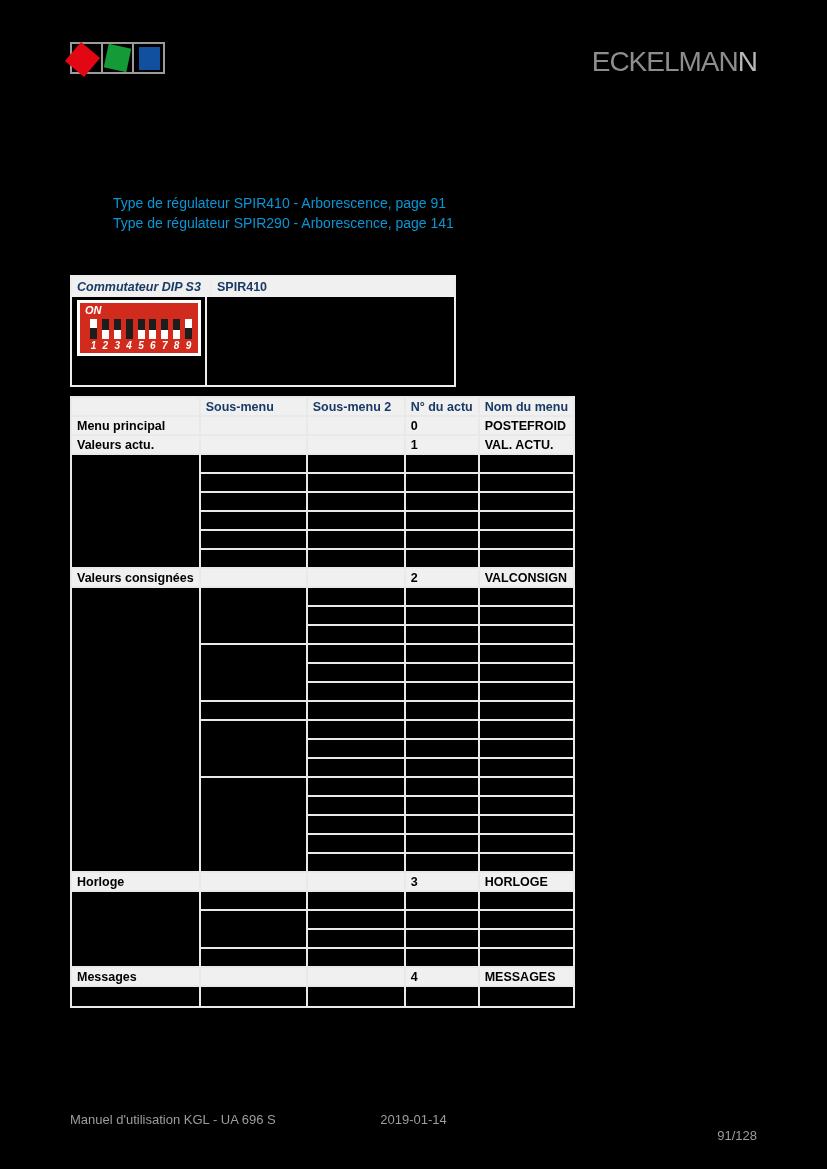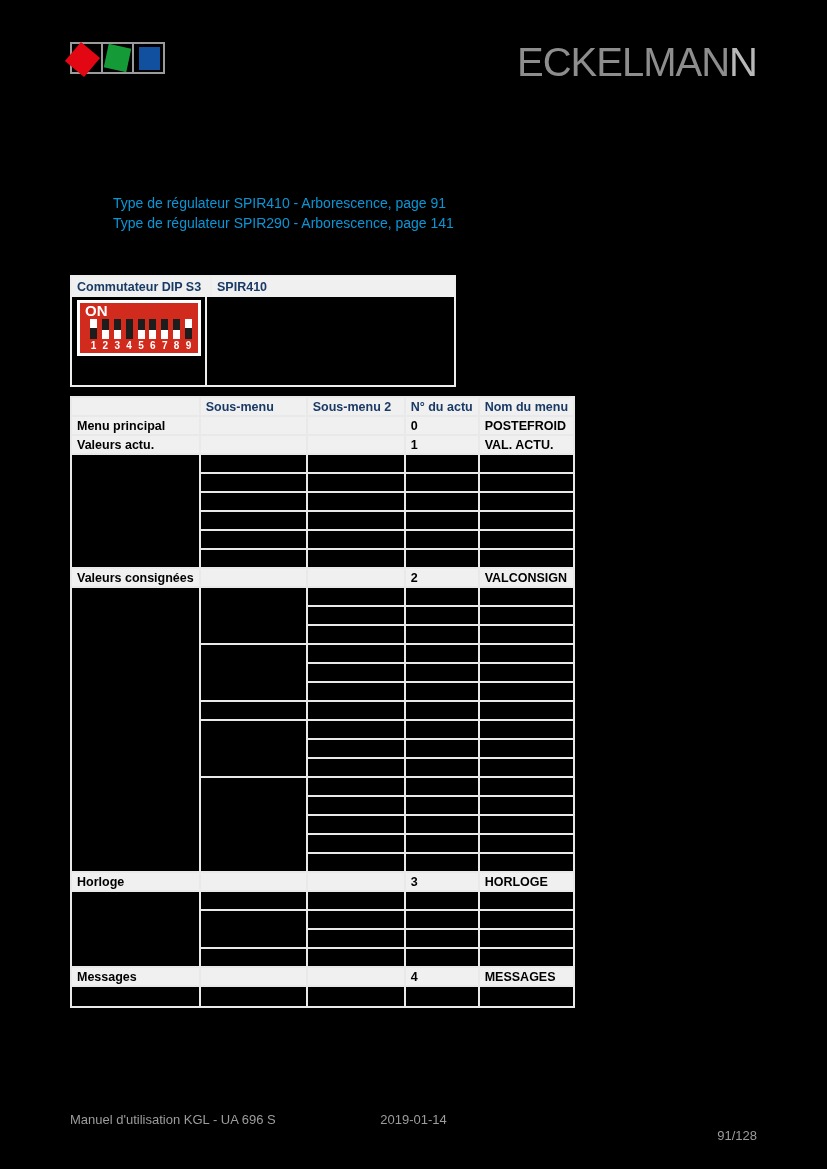--- a/index.html
+++ b/index.html
@@ -15,51 +15,51 @@
     position:relative; margin-left:-2px; overflow:visible;
   }
   .logo-box:first-child { margin-left:0; }
   .sq { position:absolute; }
   .sq-red  { width:25px; height:25px; background:#e30613; left:-2px; top:3px; transform:rotate(40deg); }
   .sq-green{ width:23px; height:24px; background:#149b38; left:3px;  top:2px; transform:rotate(12deg); }
   .sq-blue { width:21px; height:23px; background:#10509f; left:5px;  top:3px; }
 
   .brand {
     position:absolute; right:70px; top:42px;
-    font-size:40px; font-weight:400; letter-spacing:-1px;
+    font-size:28px; font-weight:400; letter-spacing:-1px;
     color:#8d8d8d; line-height:40px; white-space:nowrap;
   }
   .brand .n2 { color:#b8b8b8; }
 
   
   .links { position:absolute; left:113px; top:193px; }
   .link {
     display:block; color:#0a96d6; font-size:14px; font-weight:normal;
     line-height:20px; text-decoration:none; cursor:pointer; white-space:nowrap;
   }
 
   
   .dip-table {
     position:absolute; left:70px; top:275px; width:382px;
     border:2px solid #ededed; background:#000;
   }
   .dip-row { display:flex; }
-  .dip-c1 { width:133px; border-right:2px solid #ededed; }
+  .dip-c1 { width:133px; border-right:2px solid #ededed;font-style:italic; }
   .dip-c2 { flex:1; }
   .dip-head .dip-c1, .dip-head .dip-c2 {
     background:#f0f0f0; color:#1a3a66; font-size:12.5px; font-weight:bold;
     height:20px; line-height:20px; padding-left:5px; box-sizing:content-box;
   }
   .dip-body .dip-c1, .dip-body .dip-c2 { height:88px; background:#000; position:relative; }
 
   .dipswitch {
     position:absolute; left:5px; top:3px; width:118px; height:50px;
     background:#d02b1d; border:3px solid #fff;
   }
-  .on-label { position:absolute; left:5px; top:-1px; color:#fff; font-weight:bold; font-size:15px; line-height:17px; }
+  .on-label { position:absolute; left:5px; top:-1px; color:#fff; font-weight:bold; font-size:11px; line-height:17px; }
   .switch-row {
     position:absolute; left:8px; right:4px; top:16px; bottom:2px;
     display:flex; justify-content:space-between;
   }
   .sw { display:flex; flex-direction:column; align-items:center; width:11px; }
   .slot { position:relative; width:7px; height:20px; background:#1d1d1d; }
   .cap { position:absolute; left:0; width:7px; height:9px; background:#fff; }
   .cap.top { top:0; } .cap.bot { bottom:0; }
   .num { color:#fff; font-size:10px; font-weight:bold; line-height:11px; margin-top:1px; }
 

